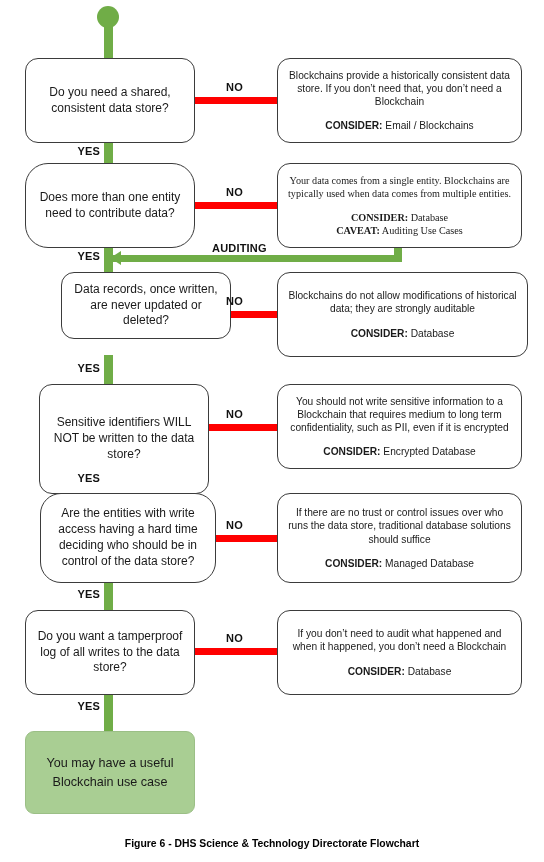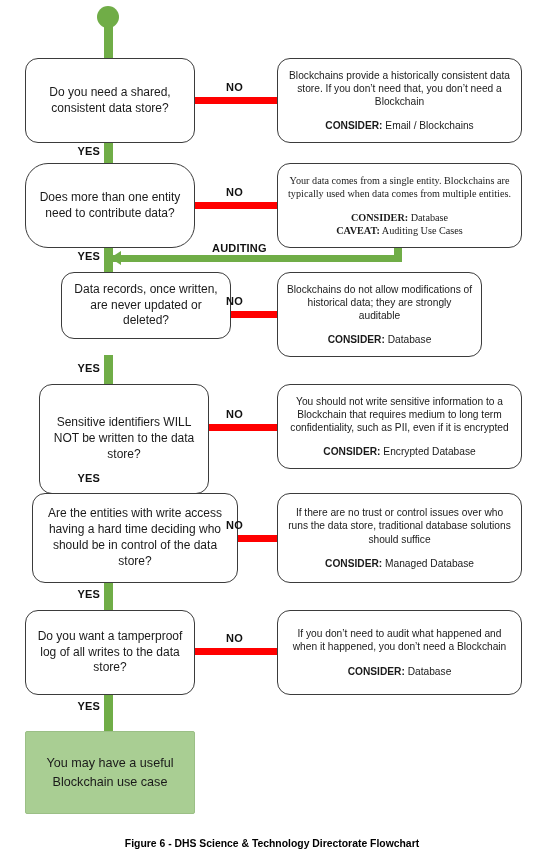--- a/index.html
+++ b/index.html
@@ -84,21 +84,21 @@
     margin-top: 11px;
   }
   .adv-consider .lbl,
   .adv-caveat .lbl {
     font-weight: bold;
   }
   .adv-caveat { display: block; }
   .terminal {
     background: #A9CE93;
     border: 1.6px solid #9BBF86;
-    border-radius: 2px;
+    border-radius: 9px;
   }
   .terminal .node-inner {
     font-size: 12.6px;
     line-height: 1.45;
   }
 
   
   .edge-label {
     position: absolute;
     font-size: 11px;
@@ -173,21 +173,21 @@
   </div>
 
   <div class="node q-node" style="left:25px; top:272px; width:170px; height:67px;margin-left:36px;">
     <div class="node-inner">Data records, once written, are never updated or deleted?</div>
   </div>
 
   <div class="node q-node" style="left:39px; top:384px; width:170px; height:110px;">
     <div class="node-inner">Sensitive identifiers WILL NOT be written to the data store?</div>
   </div>
 
-  <div class="node q-node" style="left:32px; top:493px; width:206px; height:90px;">
+  <div class="node q-node" style="left:40px; top:493px; width:176px; height:90px;border-radius:21px;">
     <div class="node-inner">Are the entities with write access having a hard time deciding who should be in control of the data store?</div>
   </div>
 
   <div class="node q-node" style="left:25px; top:610px; width:170px; height:85px;">
     <div class="node-inner">Do you want a tamperproof log of all writes to the data store?</div>
   </div>
 
   <div class="node terminal" style="left:25px; top:731px; width:170px; height:83px;">
     <div class="node-inner">You may have a useful Blockchain use case</div>
   </div>
@@ -200,21 +200,21 @@
   </div>
 
   <div class="node adv-node" style="left:277px; top:163px; width:245px; height:85px;font-family:Liberation Serif, serif;">
     <div class="node-inner">
       <span class="adv-body">Your data comes from a single entity. Blockchains are typically used when data comes from multiple entities.</span>
       <span class="adv-consider"><span class="lbl">CONSIDER:</span> <span>Database</span></span>
       <span class="adv-caveat"><span class="lbl">CAVEAT:</span> <span>Auditing Use Cases</span></span>
     </div>
   </div>
 
-  <div class="node adv-node" style="left:277px; top:272px; width:205px; height:85px;">
+  <div class="node adv-node" style="left:277px; top:272px; width:251px; height:85px;">
     <div class="node-inner">
       <span class="adv-body">Blockchains do not allow modifications of historical data; they are strongly auditable</span>
       <span class="adv-consider"><span class="lbl">CONSIDER:</span> <span>Database</span></span>
     </div>
   </div>
 
   <div class="node adv-node" style="left:277px; top:384px; width:245px; height:85px;">
     <div class="node-inner">
       <span class="adv-body">You should not write sensitive information to a Blockchain that requires medium to long term confidentiality, such as PII, even if it is encrypted</span>
       <span class="adv-consider"><span class="lbl">CONSIDER:</span> <span>Encrypted Database</span></span>

